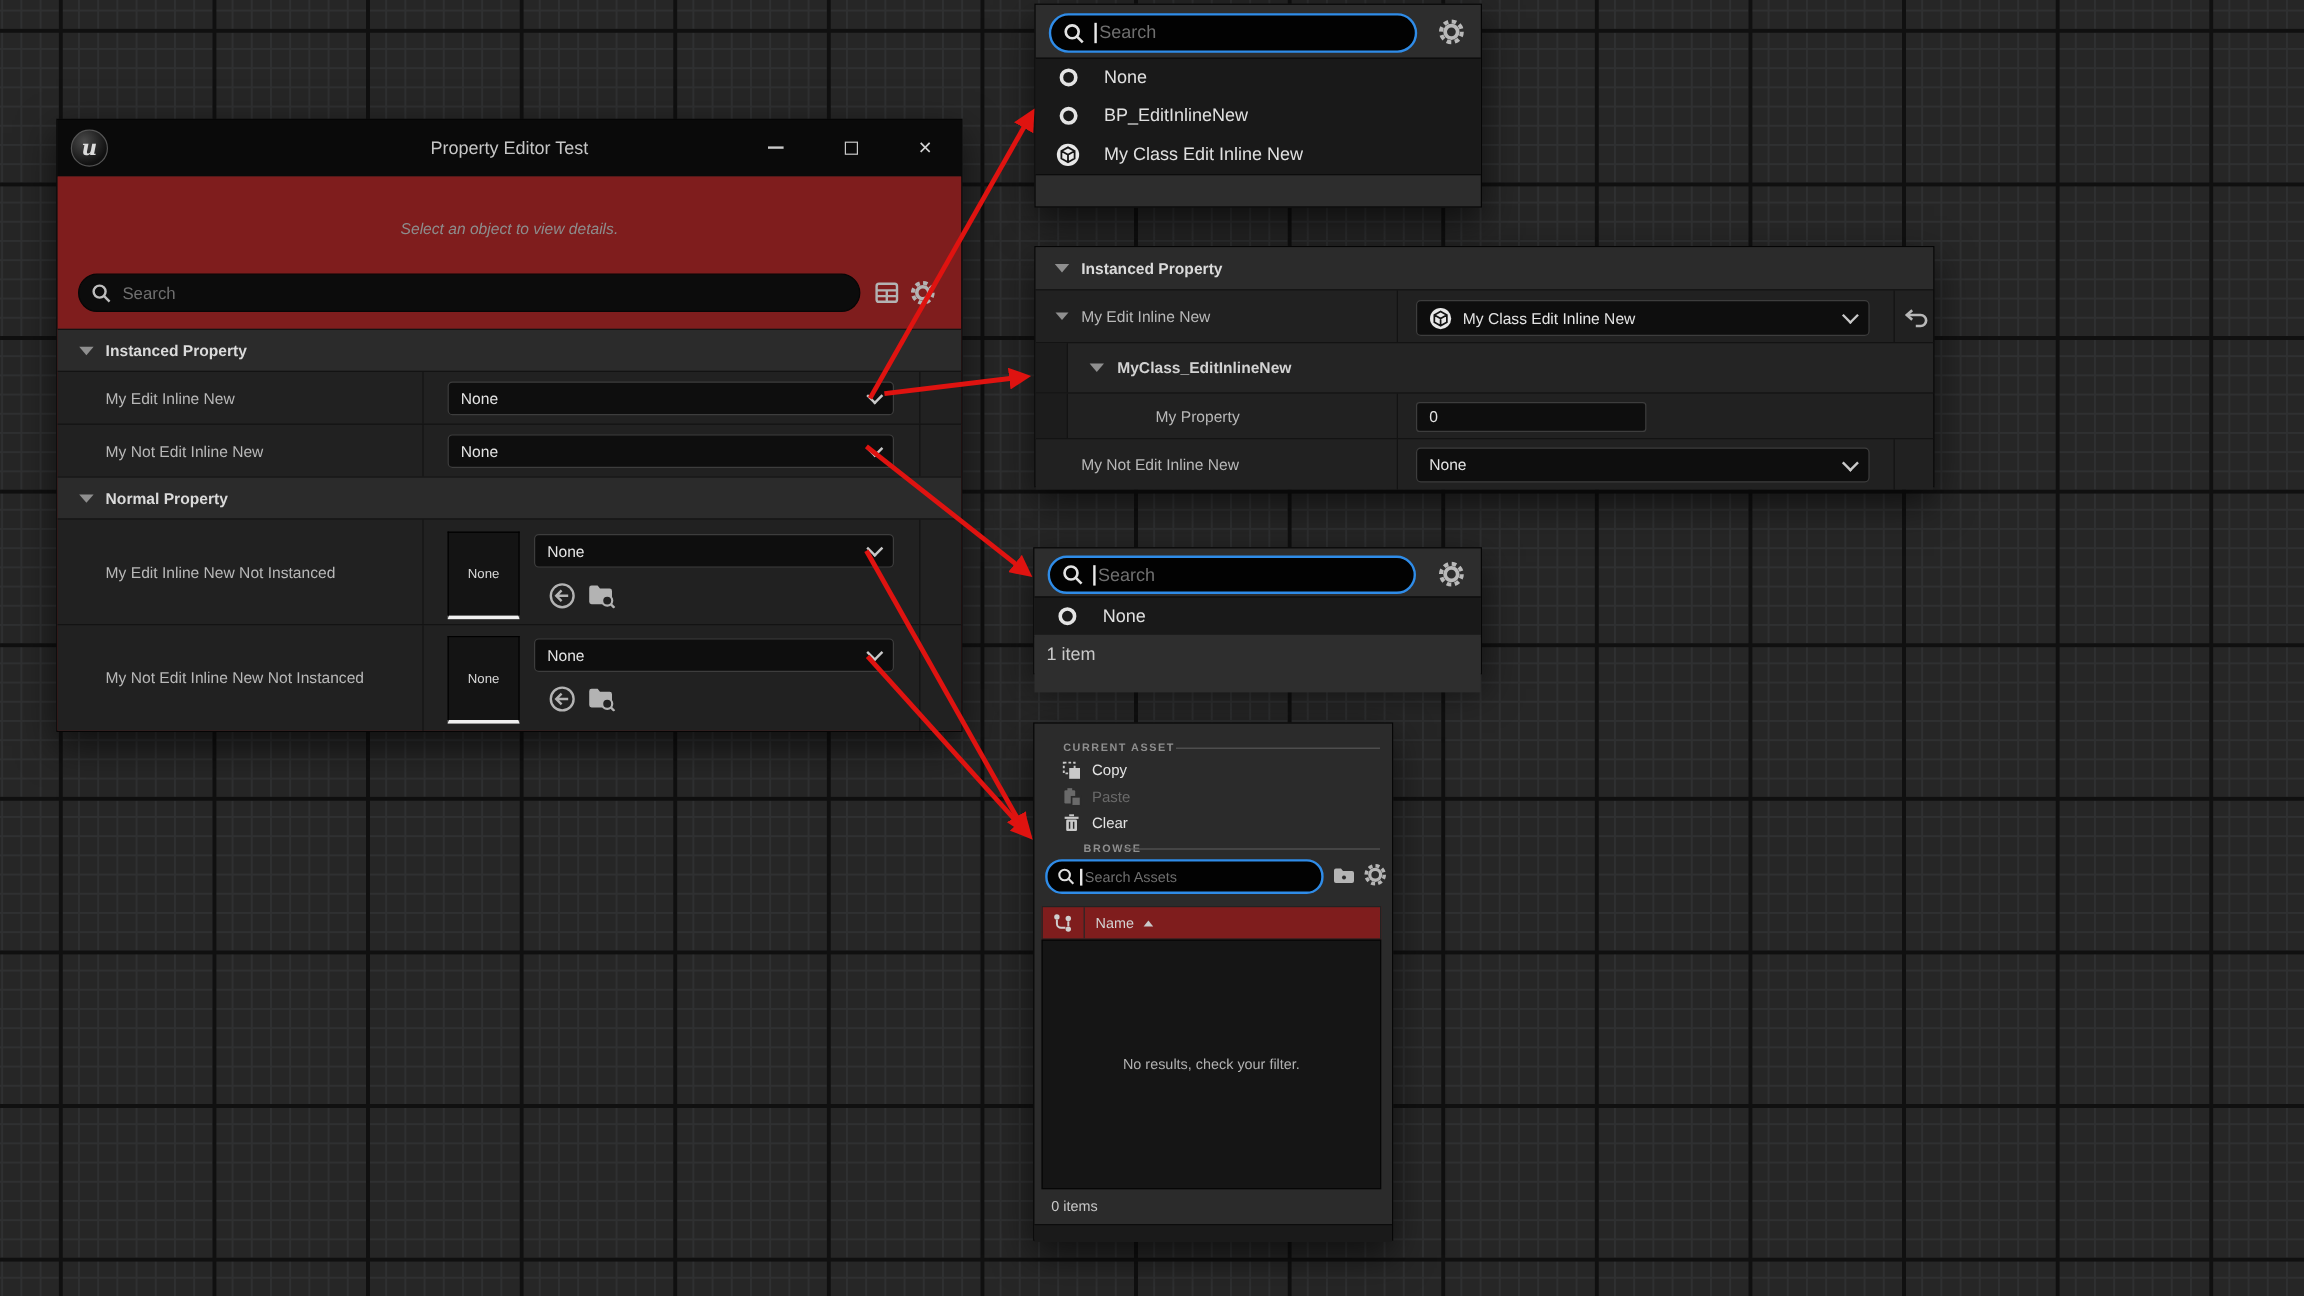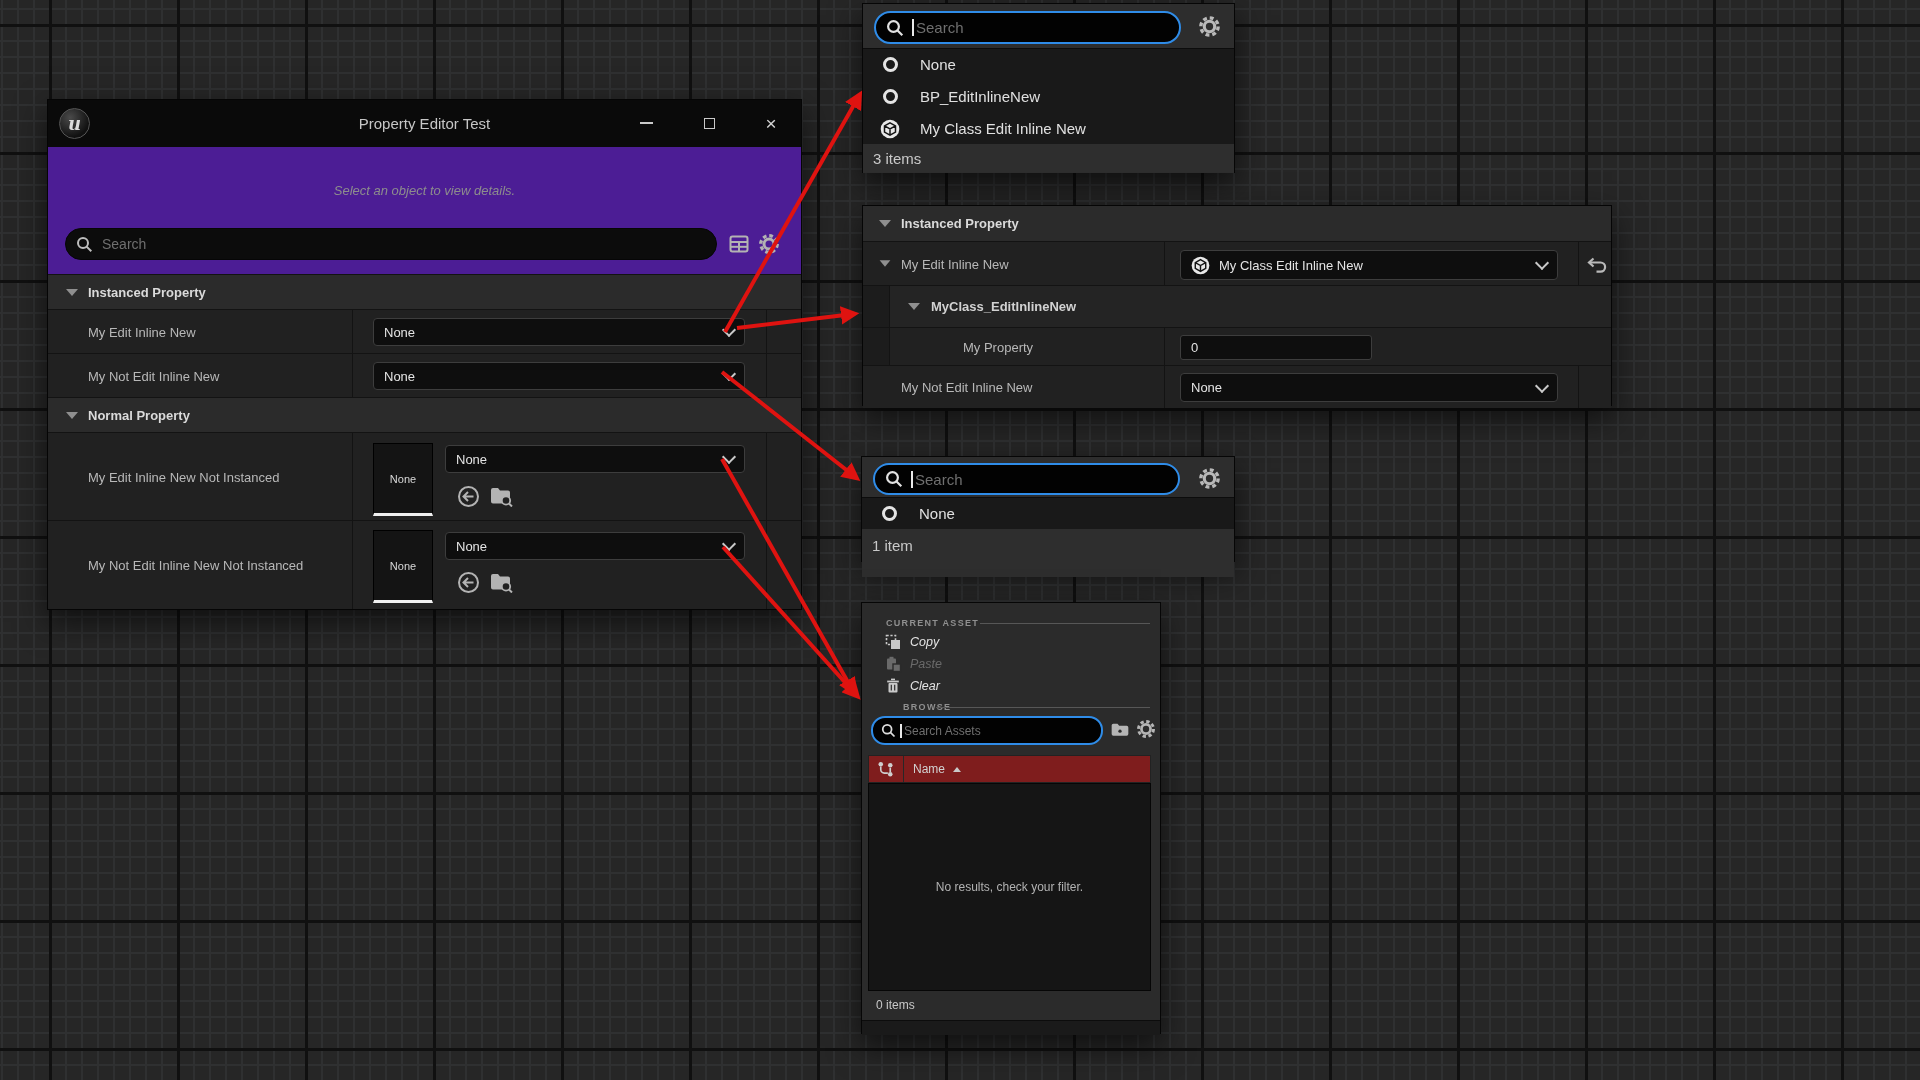--- a/index.html
+++ b/index.html
@@ -20,21 +20,21 @@
   .titlebar{position:absolute;left:0;top:0;right:0;height:47px;background:#0a0a0a;}
   .wtitle{position:absolute;left:0;right:0;top:0;height:47px;line-height:47px;text-align:center;color:#c6c6c6;font-size:15px;}
   .uelogo{position:absolute;left:11px;top:8px;width:31px;height:31px;border-radius:50%;
     background:radial-gradient(circle at 35% 30%,#4a4a4a,#111 70%);border:1px solid #555;
     color:#dcdcdc;font-family:"DejaVu Serif",serif;font-style:italic;font-weight:bold;
     text-align:center;line-height:30px;font-size:18px;box-sizing:border-box;}
   .wbtn{position:absolute;top:9px;width:30px;height:28px;display:flex;align-items:center;justify-content:center;color:#cfcfcf;}
   .min-glyph{width:13px;height:2px;background:#c9c9c9;}
   .max-glyph{width:11px;height:11px;border:1.5px solid #c9c9c9;box-sizing:border-box;}
   .close-glyph{font-size:19px;line-height:19px;color:#d4d4d4;}
-  .wbody{position:absolute;left:0;top:47px;right:0;bottom:0;background:#4c1d95;}
+  .wbody{position:absolute;left:0;top:47px;right:0;bottom:0;background:#7f1d1d;}
   .hint{position:absolute;left:0;right:0;top:36px;text-align:center;font-style:italic;font-size:13px;color:#8d8d8d;}
   .pill{position:absolute;display:flex;align-items:center;background:#0c0c0c;border:1px solid #060606;border-radius:16px;box-sizing:border-box;padding:0 10px;}
   .pill.focused{border:2px solid #2f8ce8;background:#020202;}
   .ph{color:#6f6f6f;font-size:14px;margin-left:9px;white-space:nowrap;}
   .caret{width:2px;height:17px;background:#e9e9e9;margin-left:8px;flex:0 0 auto;}
   .sec{position:absolute;left:0;right:0;height:35px;background:#2b2b2b;border-top:1px solid #131313;}
   .sec .tri{position:absolute;left:18px;top:14px;}
   .sec-lbl{position:absolute;left:40px;top:0;line-height:35px;font-size:13px;font-weight:bold;color:#dadada;}
   .tri{width:0;height:0;border-left:6px solid transparent;border-right:6px solid transparent;border-top:7px solid #8f8f8f;}
   .prow{position:absolute;left:0;right:0;background:#212121;border-top:1px solid #131313;}
@@ -57,21 +57,21 @@
   
   .dp-name{position:absolute;left:0;top:0;bottom:0;width:301px;border-right:1px solid #131313;}
   .dp-name .tri{position:absolute;left:16px;top:50%;margin-top:-4px;}
   .dp-name span{position:absolute;left:38px;top:50%;transform:translateY(-50%);font-size:13px;color:#b8b8b8;white-space:nowrap;}
   .indent{position:absolute;left:0;top:0;bottom:0;width:26px;background:#1c1c1c;border-right:1px solid #131313;}
   
   .mcap{position:absolute;font-size:9px;font-weight:bold;letter-spacing:1.3px;color:#8f8f8f;}
   .mline{position:absolute;height:1px;background:#575757;}
   .mitem{position:absolute;left:0;right:0;height:22px;}
   .mitem .mi{position:absolute;left:22px;top:2px;width:18px;height:18px;}
-  .mitem .ml{position:absolute;left:48px;top:0;line-height:22px;font-size:12.5px;color:#e3e3e3;font-style:italic;}
+  .mitem .ml{position:absolute;left:48px;top:0;line-height:22px;font-size:12.5px;color:#e3e3e3;}
   .mitem.disabled .ml{color:#6a6a6a;}
   .sort-tri{display:inline-block;width:0;height:0;border-left:4px solid transparent;border-right:4px solid transparent;border-bottom:5px solid #c9c9c9;margin-left:8px;vertical-align:middle;}
   svg{display:block;}
   #arrows{position:absolute;left:0;top:0;z-index:50;pointer-events:none;}
 </style>
 </head>
 <body>
 
 <div class="win" style="left:47px;top:99px;width:755px;height:511px;">
   <div class="titlebar">
@@ -224,23 +224,20 @@
       <div class="ring"></div>
       <span class="txt">BP_EditInlineNew</span>
     </div>
     <div class="pitem" style="top:64px;">
       <svg class="abs" style="left:17px;top:6px;" width="20" height="20" viewBox="0 0 20 20">
         <circle cx="10" cy="10" r="9.3" fill="#e8e8e8"></circle>
         <path d="M10 3.8 L15.5 6.9 L15.5 13.1 L10 16.2 L4.5 13.1 L4.5 6.9 Z M4.5 6.9 L10 10 L15.5 6.9 M10 10 L10 16.2" fill="none" stroke="#141414" stroke-width="1.5"></path>
       </svg>
       <span class="txt">My Class Edit Inline New</span>
     </div>
-  </div>
-  <div class="pfoot" style="top:140px;height:29px;line-height:29px;">
-    <span>3 items</span>
   </div>
 </div>
 
 <div class="win" style="left:862px;top:205px;width:750px;height:201px;background:#212121;">
   <div class="sec" style="top:0;height:35px;border-top:none;background:#2b2b2b;">
     <div class="tri" style="left:16px;"></div>
     <span class="sec-lbl" style="left:38px;">Instanced Property</span>
   </div>
 
   <div class="prow" style="top:35px;height:44px;">

